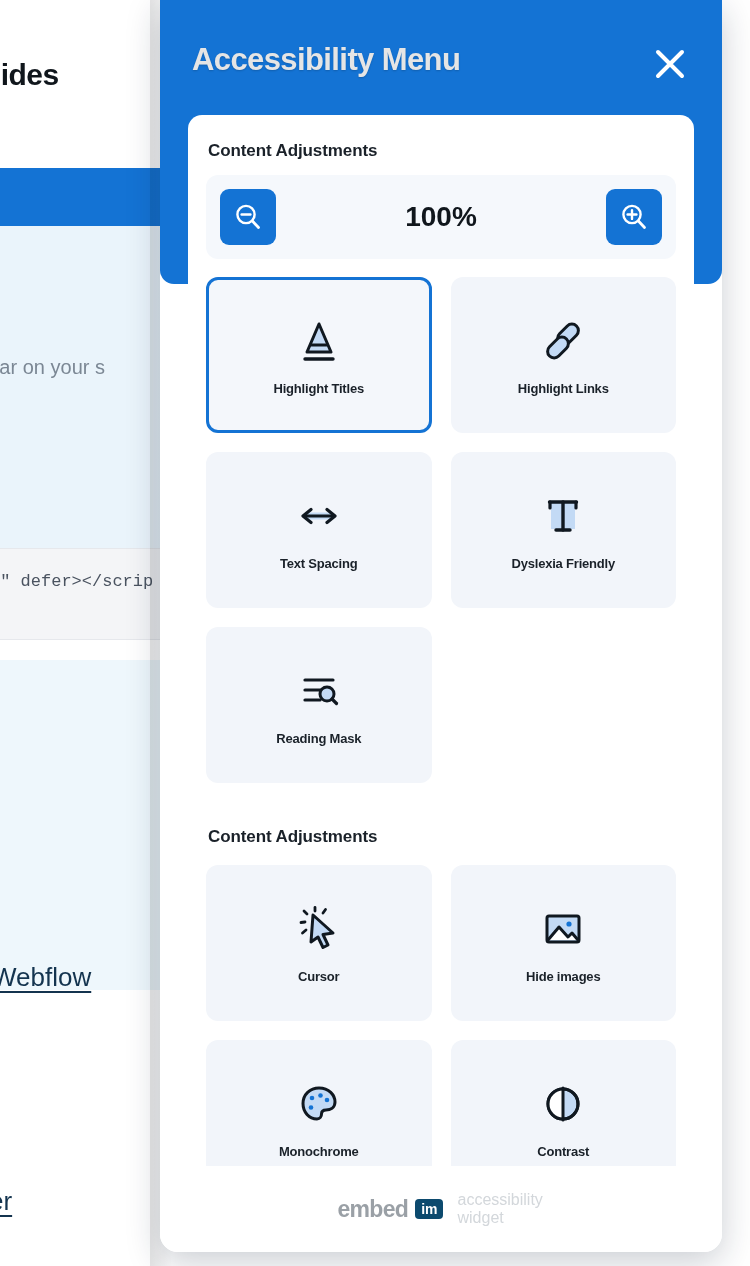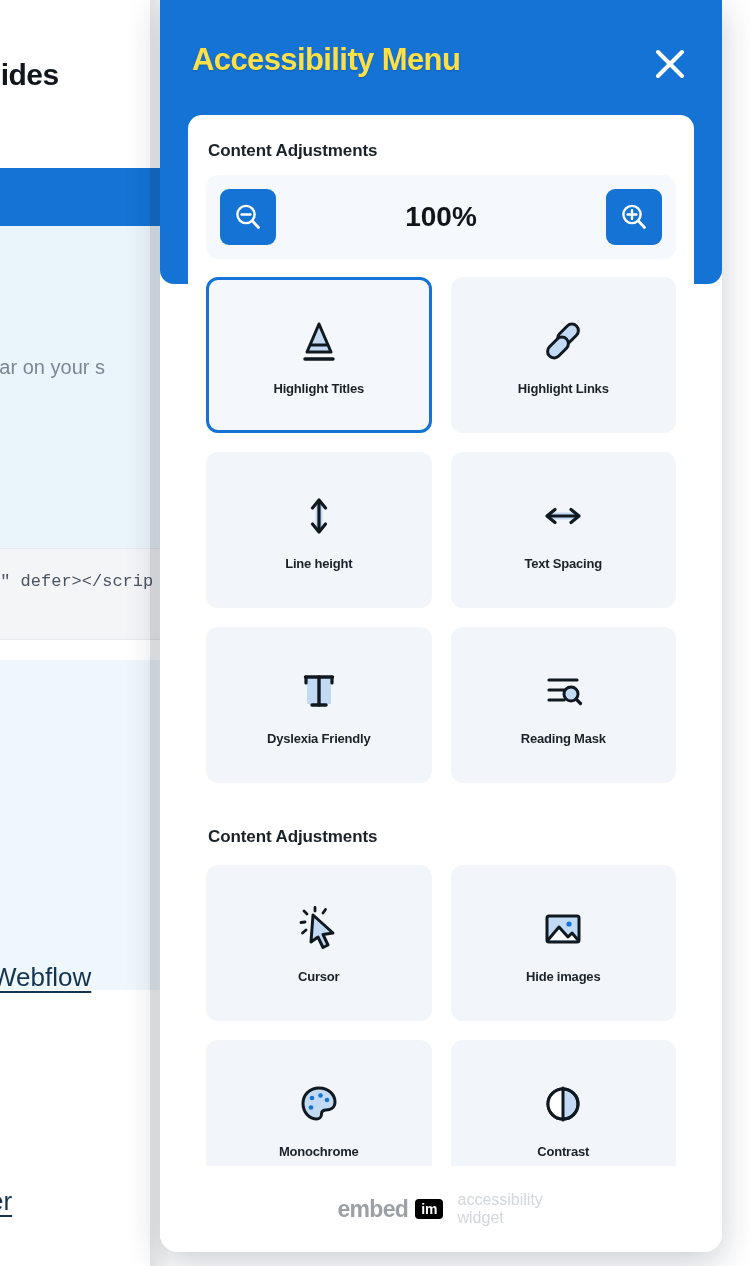--- a/index.html
+++ b/index.html
@@ -70,21 +70,21 @@
     box-shadow: 0 10px 34px rgba(16,30,54,0.22);
     overflow: hidden;
   }
   #panel-header-block {
     position: absolute; left: 0; top: 0; width: 562px; height: 284px;
     background: #1473d4;
     border-radius: 0 0 14px 14px;
   }
   #panel-title {
     position: absolute; left: 32px; top: 42px;
-    font-size: 31px; font-weight: 800; color: #fde047;
+    font-size: 31px; font-weight: 800; color: #e5e5e5;
     letter-spacing: -0.6px;
     text-shadow: 0 1px 2px rgba(0,0,0,0.18);
   }
   #close-button {
     position: absolute; right: 28px; top: 40px;
     width: 48px; height: 48px;
     background: none; border: none; cursor: pointer;
     display: flex; align-items: center; justify-content: center;
   }
   #close-button svg { display: block; }
@@ -149,21 +149,21 @@
     background: #ffffff;
     display: flex; align-items: center; justify-content: center; gap: 14px;
   }
   #footer-brand {
     display: flex; align-items: center; gap: 7px;
   }
   #footer-brand-name {
     font-size: 23px; font-weight: 800; color: #9aa0a6; letter-spacing: -0.7px;
   }
   #footer-brand-badge {
-    background: #000000; color: #ffffff; border-radius: 4px;
+    background: #0c4a6e; color: #ffffff; border-radius: 4px;
     font-size: 14px; font-weight: 800; padding: 3px 6px; line-height: 1;
   }
   #footer-tagline {
     font-size: 16px; color: #d3d7db; line-height: 1.15; width: 108px;
   }
 </style>
 </head>
 <body>
 
 <div id="bg-page">
@@ -233,31 +233,20 @@
           <svg width="52" height="50" viewBox="0 0 52 50" aria-hidden="true">
             <g stroke="#101820" stroke-width="3" fill="#c3daf5" stroke-linecap="round">
               <rect x="24.5" y="6.5" width="13" height="24" rx="6.5" transform="rotate(45 31 18.5)"></rect>
               <rect x="14.5" y="19.5" width="13" height="24" rx="6.5" transform="rotate(45 21 31.5)"></rect>
             </g>
           </svg>
         </span>
         <span class="tile-label">Highlight Links</span>
       </div>
 
-      <div class="tile">
-        <span class="tile-icon">
-          <svg width="52" height="50" viewBox="0 0 52 50" aria-hidden="true">
-            <rect x="22.5" y="12" width="7" height="26" fill="#c3daf5"></rect>
-            <line x1="26" y1="10" x2="26" y2="40" stroke="#101820" stroke-width="3.2" stroke-linecap="round"></line>
-            <path d="M19.5 17 L26 9 L32.5 17" fill="none" stroke="#101820" stroke-width="3.2" stroke-linecap="round" stroke-linejoin="round"></path>
-            <path d="M19.5 33 L26 41 L32.5 33" fill="none" stroke="#101820" stroke-width="3.2" stroke-linecap="round" stroke-linejoin="round"></path>
-          </svg>
-        </span>
-        <span class="tile-label">Line height</span>
-      </div>
 
       <div class="tile">
         <span class="tile-icon">
           <svg width="52" height="50" viewBox="0 0 52 50" aria-hidden="true">
             <rect x="13" y="21.5" width="26" height="7" fill="#c3daf5"></rect>
             <line x1="11" y1="25" x2="41" y2="25" stroke="#101820" stroke-width="3.2" stroke-linecap="round"></line>
             <path d="M18 18.5 L10 25 L18 31.5" fill="none" stroke="#101820" stroke-width="3.2" stroke-linecap="round" stroke-linejoin="round"></path>
             <path d="M34 18.5 L42 25 L34 31.5" fill="none" stroke="#101820" stroke-width="3.2" stroke-linecap="round" stroke-linejoin="round"></path>
           </svg>
         </span>

